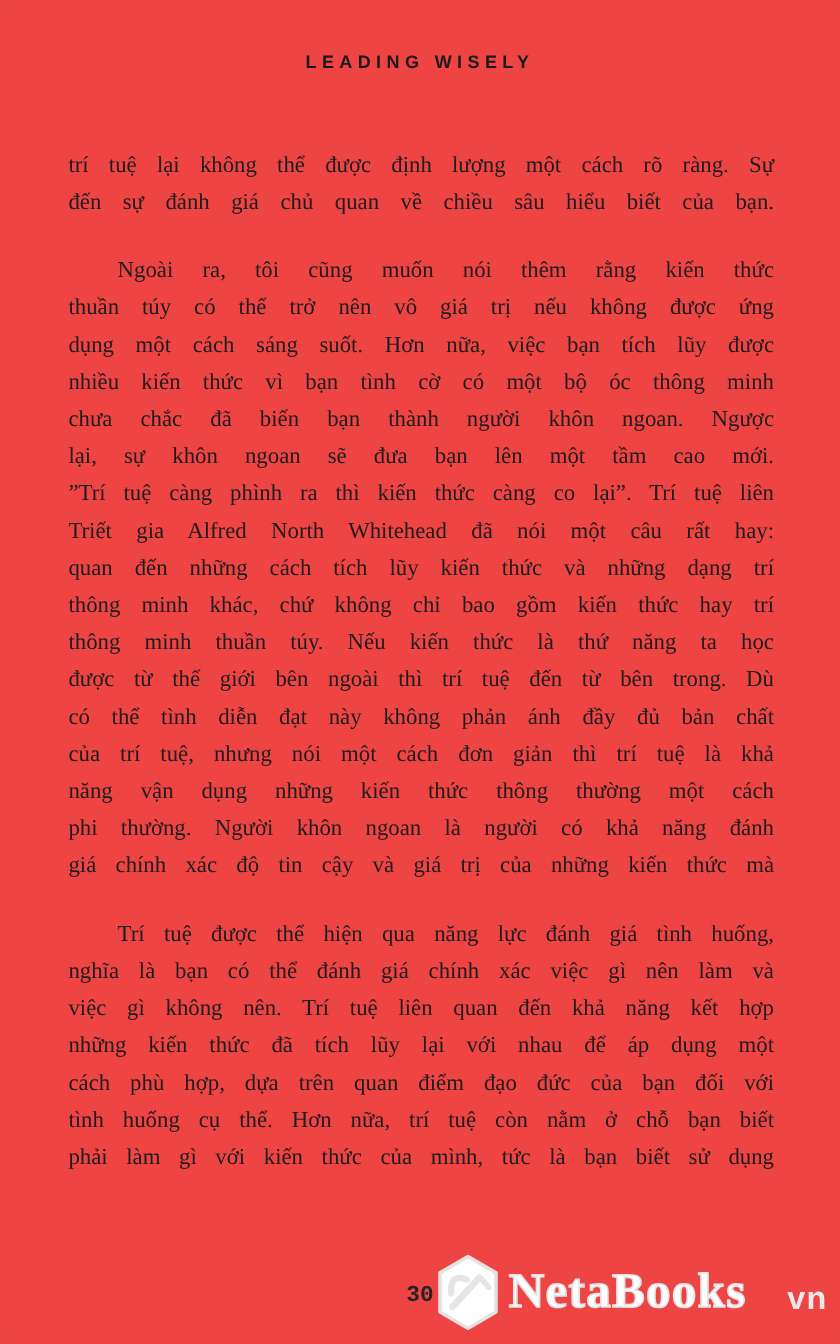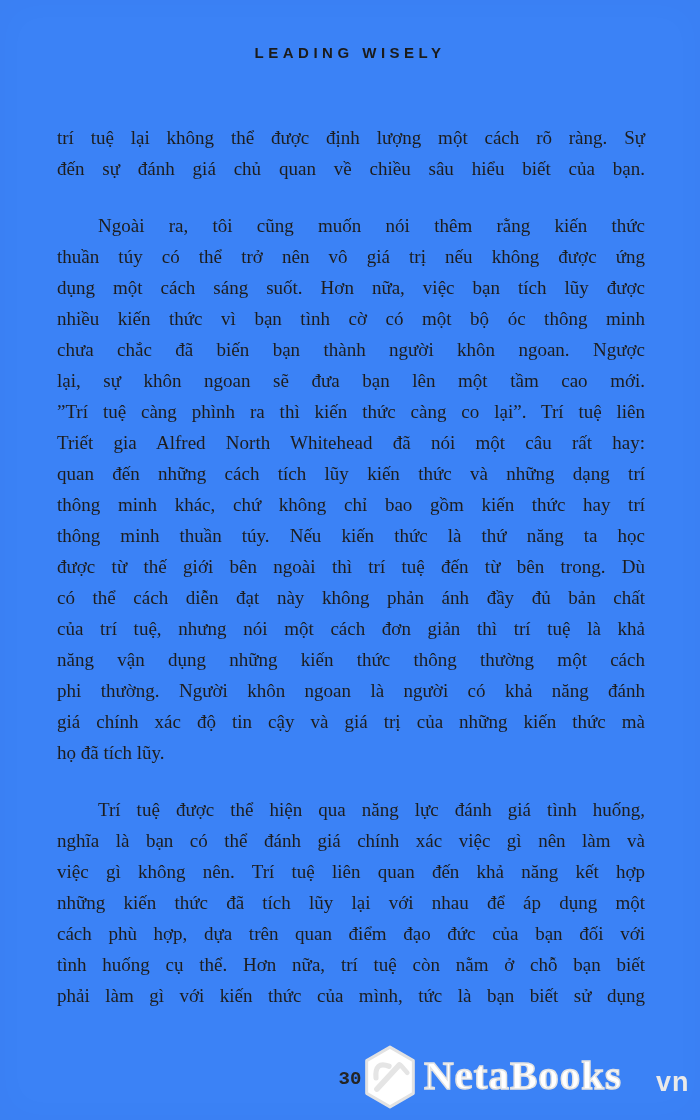--- a/index.html
+++ b/index.html
@@ -1,20 +1,20 @@
 <!DOCTYPE html>
 <html><head>
 <meta charset="utf-8">
 <style>
   html,body { margin:0; padding:0; }
   .page {
     position: relative;
     width: 700px;
     height: 1120px;
-    background: #3b82f6;
+    background: #ef4444;
     overflow: hidden;
     box-shadow: inset 0 0 40px rgba(0,0,0,0.02);
     font-family: "Liberation Serif", "DejaVu Serif", serif;
   }
   .running-header {
     position: absolute;
     top: 44px; left: 0; right: 0;
     text-align: center;
     font-family: "Liberation Sans", "DejaVu Sans", sans-serif;
     font-weight: 700;
@@ -95,26 +95,25 @@
         <div class="line">dụng một cách sáng suốt. Hơn nữa, việc bạn tích lũy được</div>
         <div class="line">nhiều kiến thức vì bạn tình cờ có một bộ óc thông minh</div>
         <div class="line">chưa chắc đã biến bạn thành người khôn ngoan. Ngược</div>
         <div class="line">lại, sự khôn ngoan sẽ đưa bạn lên một tầm cao mới.</div>
         <div class="line">”Trí tuệ càng phình ra thì kiến thức càng co lại”. Trí tuệ liên</div>
         <div class="line">Triết gia Alfred North Whitehead đã nói một câu rất hay:</div>
         <div class="line">quan đến những cách tích lũy kiến thức và những dạng trí</div>
         <div class="line">thông minh khác, chứ không chỉ bao gồm kiến thức hay trí</div>
         <div class="line">thông minh thuần túy. Nếu kiến thức là thứ năng ta học</div>
         <div class="line">được từ thế giới bên ngoài thì trí tuệ đến từ bên trong. Dù</div>
-        <div class="line">có thể cách diễn đạt này không phản ánh đầy đủ bản chất</div>
+        <div class="line">có thể tình diễn đạt này không phản ánh đầy đủ bản chất</div>
         <div class="line">của trí tuệ, nhưng nói một cách đơn giản thì trí tuệ là khả</div>
         <div class="line">năng vận dụng những kiến thức thông thường một cách</div>
         <div class="line">phi thường. Người khôn ngoan là người có khả năng đánh</div>
         <div class="line">giá chính xác độ tin cậy và giá trị của những kiến thức mà</div>
-        <div class="line no-just">họ đã tích lũy.</div>
       </div>
       <div class="para">
         <div class="line first-indent">Trí tuệ được thể hiện qua năng lực đánh giá tình huống,</div>
         <div class="line">nghĩa là bạn có thể đánh giá chính xác việc gì nên làm và</div>
         <div class="line">việc gì không nên. Trí tuệ liên quan đến khả năng kết hợp</div>
         <div class="line">những kiến thức đã tích lũy lại với nhau để áp dụng một</div>
         <div class="line">cách phù hợp, dựa trên quan điểm đạo đức của bạn đối với</div>
         <div class="line">tình huống cụ thể. Hơn nữa, trí tuệ còn nằm ở chỗ bạn biết</div>
         <div class="line">phải làm gì với kiến thức của mình, tức là bạn biết sử dụng</div>
       </div>

